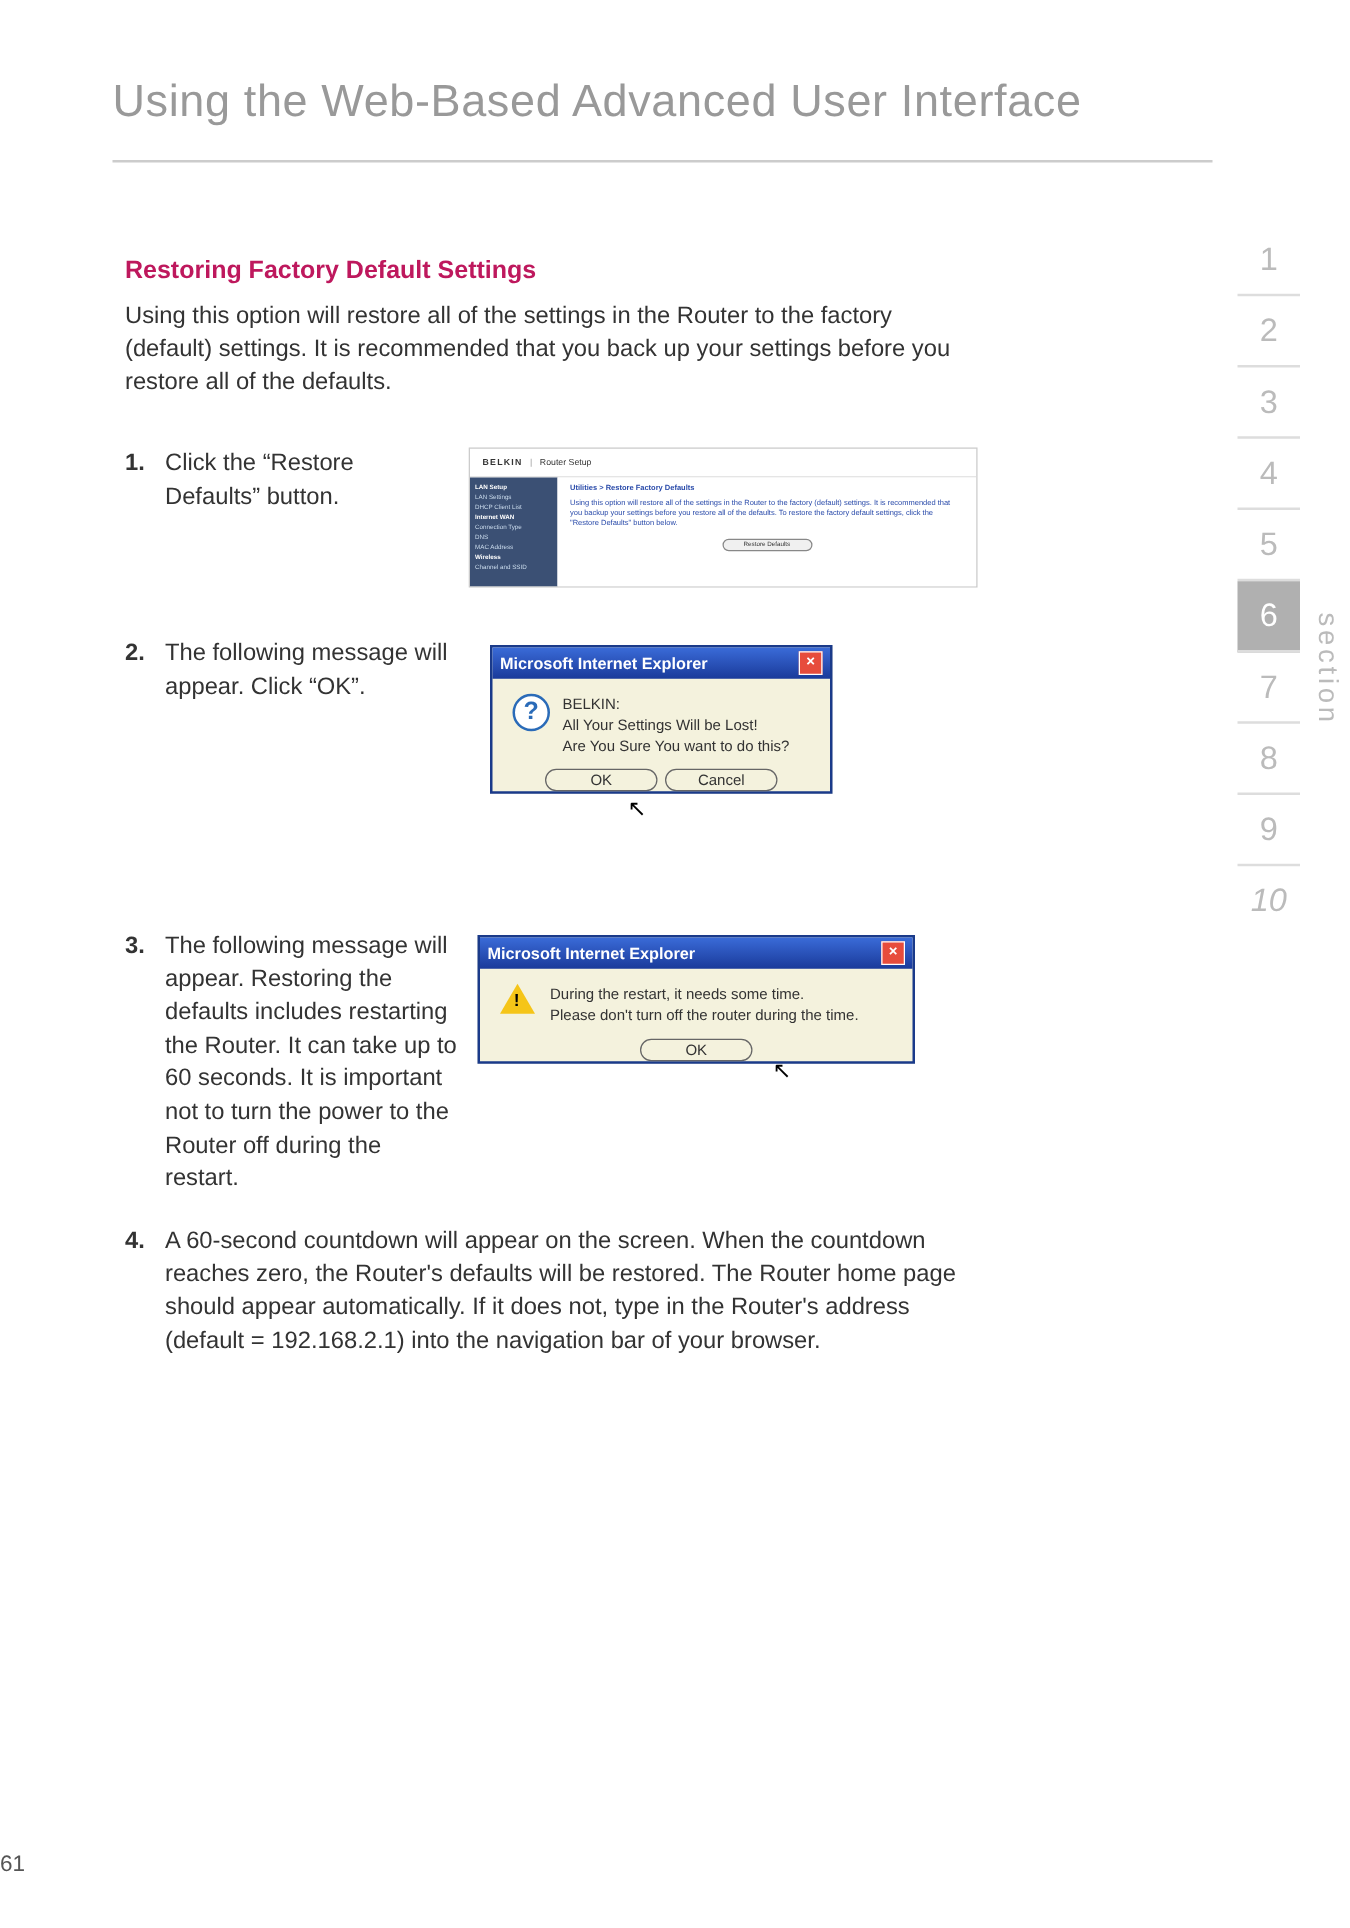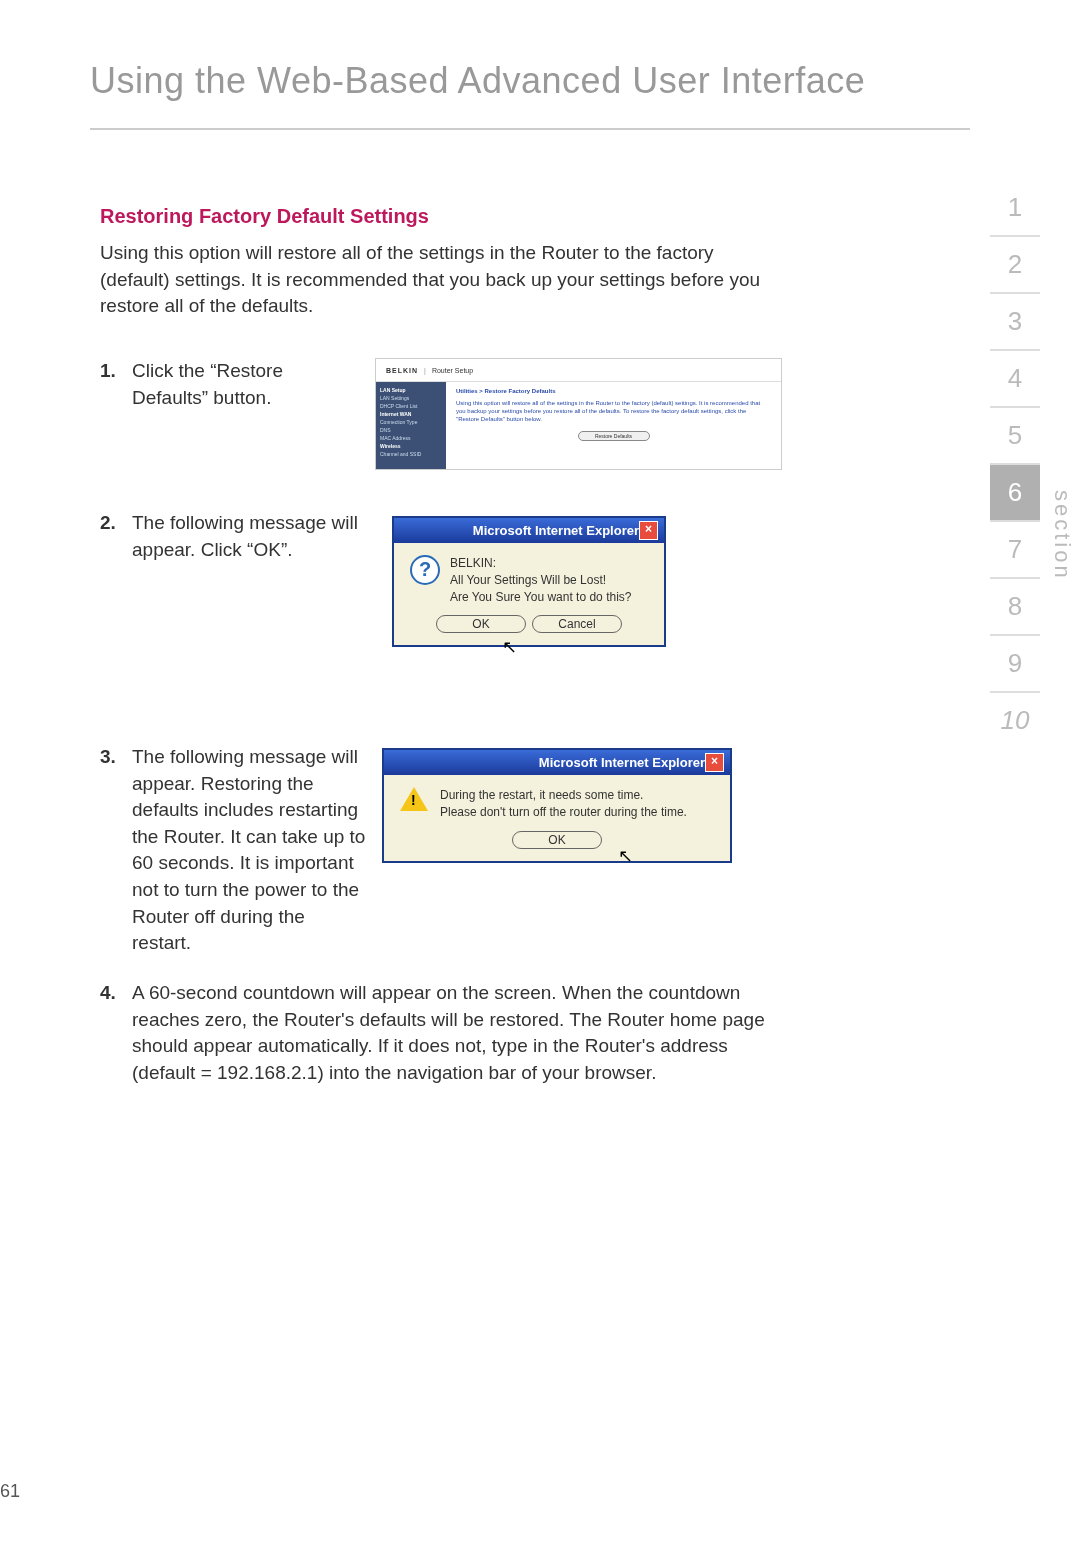--- a/index.html
+++ b/index.html
@@ -160,21 +160,21 @@
     background: #f4f2dd;
     font-family: Tahoma, Arial, sans-serif;
     font-size: 12px;
   }
   .dlg-title {
     background: linear-gradient(#3a6bd8, #1a3a9a);
     color: #ffffff;
     font-weight: bold;
     padding: 3px 6px;
     display: flex;
-    justify-content: flex-end;
+    justify-content: space-between;
     align-items: center;
     font-size: 13px;
   }
   .dlg-close {
     width: 17px;
     height: 17px;
     background: #e74c3c;
     border: 1px solid #fff;
     color: #fff;
     text-align: center;
@@ -189,21 +189,21 @@
     gap: 12px;
   }
   .dlg-icon {
     width: 28px;
     height: 28px;
     flex-shrink: 0;
   }
   .dlg-text { line-height: 1.4; }
   .dlg-buttons {
     text-align: center;
-    padding: 4px 0 12px 0;
+    padding: 4px 0 0 0;
     display: flex;
     justify-content: center;
     gap: 6px;
   }
   .dlg-btn {
     min-width: 64px;
     padding: 1px 12px;
     border: 1px solid #666;
     border-radius: 10px;
     background: #f4f2dd;

